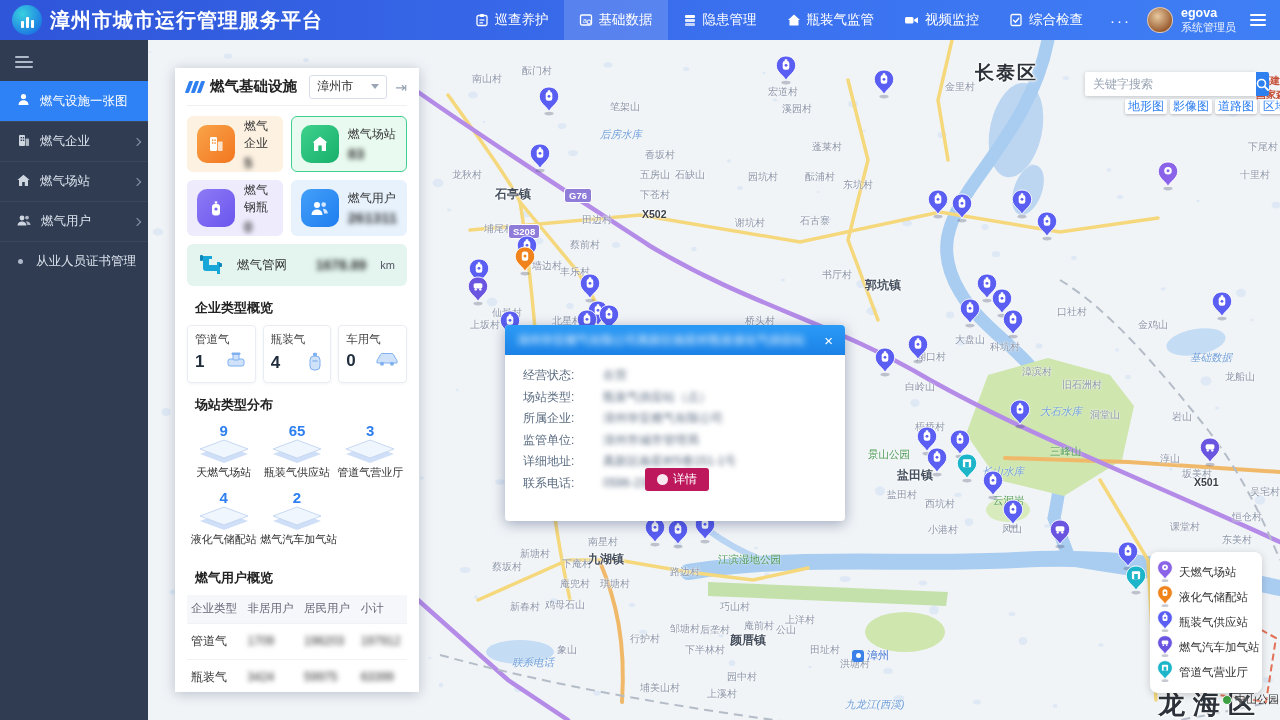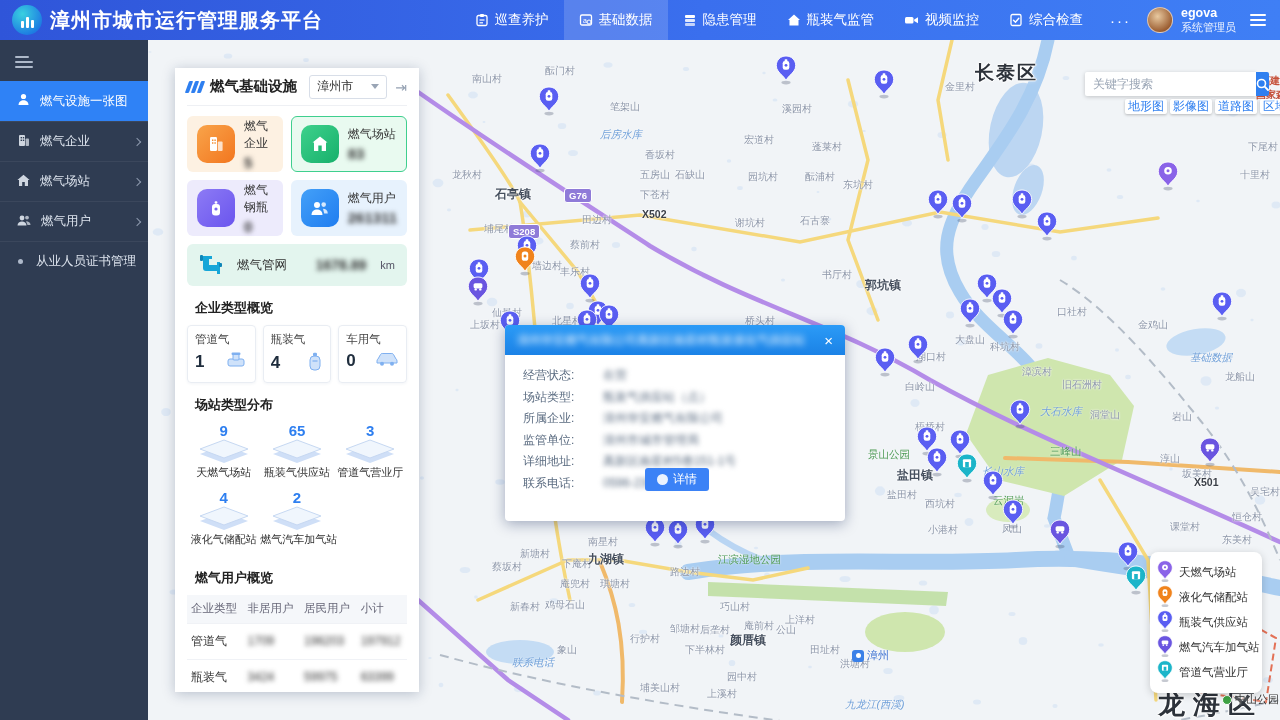--- a/index.html
+++ b/index.html
@@ -123,21 +123,21 @@
   .popup{position:absolute;left:505px;top:325px;width:340px;height:196px;background:#fff;border-radius:4px;z-index:48;
     box-shadow:0 3px 14px rgba(10,30,80,.35);}
   .pop-head{height:30px;border-radius:4px 4px 0 0;background:linear-gradient(180deg,#2b9bf7,#1b82e6);
     display:flex;align-items:center;padding:0 12px;color:#fff;}
   .pop-title{font-size:12px;white-space:nowrap;overflow:hidden;max-width:290px;}
   .pop-close{margin-left:auto;font-size:15px;cursor:pointer;line-height:1;}
   .pop-body{position:relative;padding:10px 0 0;}
   .pop-row{display:flex;height:21.5px;align-items:center;}
   .pop-row .pl{width:68px;margin-left:18px;font-size:12px;color:#5a6b80;flex:0 0 auto;}
   .pop-row .pv{font-size:12px;color:#5a6b80;margin-left:12px;white-space:nowrap;}
-  .pop-btn{position:absolute;left:140px;top:143px;width:64px;height:23px;background:#3b82f6;border-radius:3px;border:none;
+  .pop-btn{position:absolute;left:140px;top:143px;width:64px;height:23px;background:#be185d;border-radius:3px;border:none;
     color:#fff;font-size:12px;display:flex;align-items:center;justify-content:center;gap:5px;cursor:pointer;}
   .pop-btn .ci{width:11px;height:11px;border-radius:50%;background:#fff;opacity:.9;}
 </style>
 </head>
 <body>
 
 <div class="screen">
 
   <div class="map">
     <svg class="base" width="1132" height="680" viewBox="0 0 1132 680">
@@ -331,23 +331,23 @@
 
       <g fill="none" stroke="#b3bcc7" stroke-width="2" stroke-dasharray="9 6">
         <path d="M 912 240 C 962 270 1012 330 1060 390 C 1092 432 1112 472 1132 520"></path>
         <path d="M 292 615 C 420 650 560 672 700 690 C 840 708 960 698 1132 660"></path>
       </g>
 
       <path d="M 1055 558 L 1128 598 L 1118 662 L 1038 650 Z" fill="none" stroke="#e0593a" stroke-width="2" stroke-dasharray="7 4" opacity="0.85"></path>
     </svg>
     <div id="map-labels">
         <div class="map-label lb-v" style="left: 324px; top: 32px;">南山村</div>
-        <div class="map-label lb-v" style="left: 397px; top: 24px; text-align: center;">酝门村</div>
+        <div class="map-label lb-v" style="left: 374px; top: 24px; text-align: center;">酝门村</div>
         <div class="map-label lb-v" style="left: 462px; top: 60px;">笔架山</div>
-        <div class="map-label lb-v" style="left: 596px; top: 45px; margin-top: 48px;">宏道村</div>
+        <div class="map-label lb-v" style="left: 620px; top: 45px;">宏道村</div>
         <div class="map-label lb-v" style="left: 634px; top: 62px;">溪园村</div>
         <div class="map-label lb-v" style="left: 664px; top: 100px;">蓬莱村</div>
         <div class="map-label lb-v" style="left: 695px; top: 138px;">东坑村</div>
         <div class="map-label lb-v" style="left: 657px; top: 130px;">酝浦村</div>
         <div class="map-label lb-v" style="left: 652px; top: 174px;">石古寨</div>
         <div class="map-label lb-v" style="left: 600px; top: 130px;">园坑村</div>
         <div class="map-label lb-v" style="left: 587px; top: 176px;">谢坑村</div>
         <div class="map-label lb-v" style="left: 497px; top: 108px;">香坂村</div>
         <div class="map-label lb-v" style="left: 492px; top: 128px;">五房山</div>
         <div class="map-label lb-v" style="left: 527px; top: 128px;">石缺山</div>

